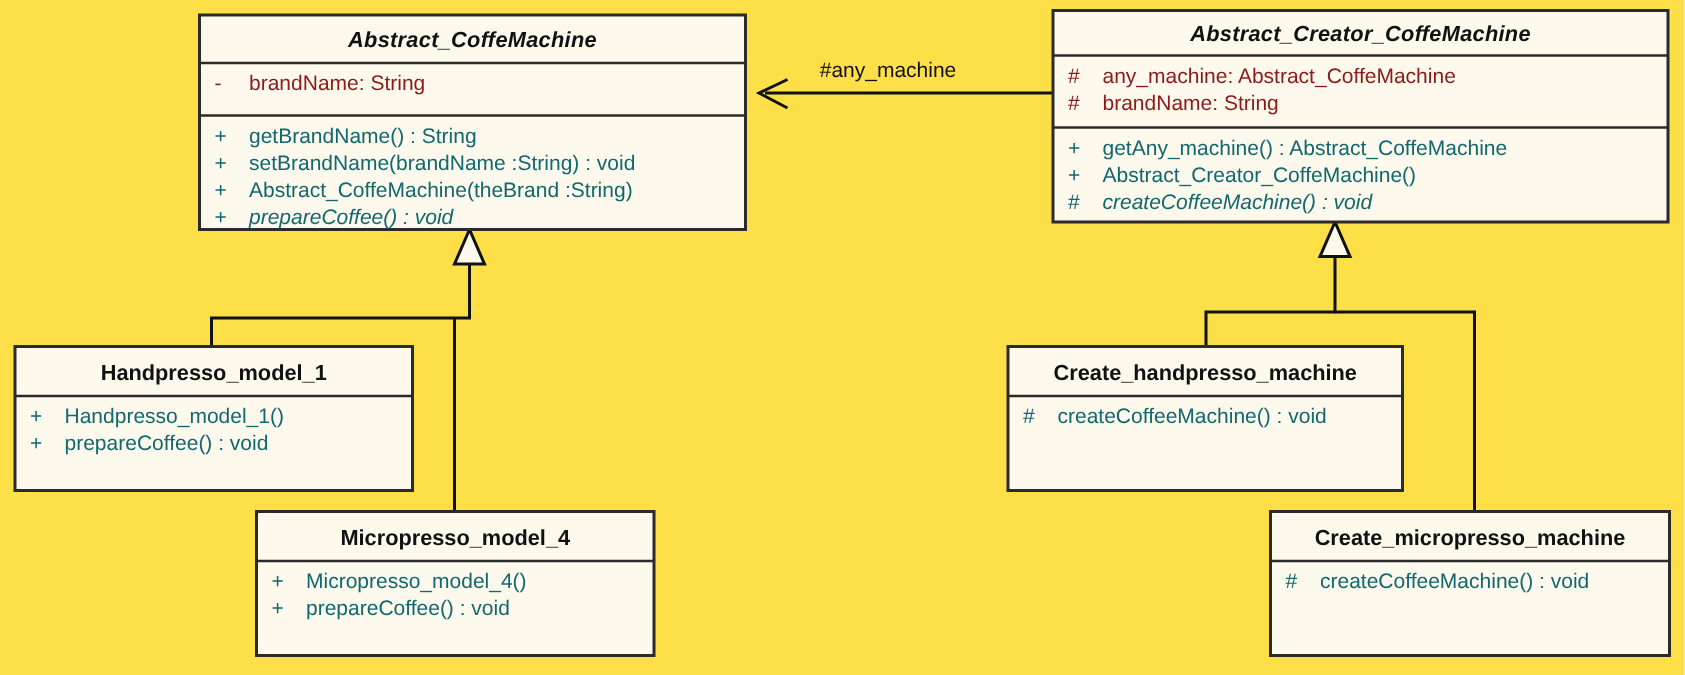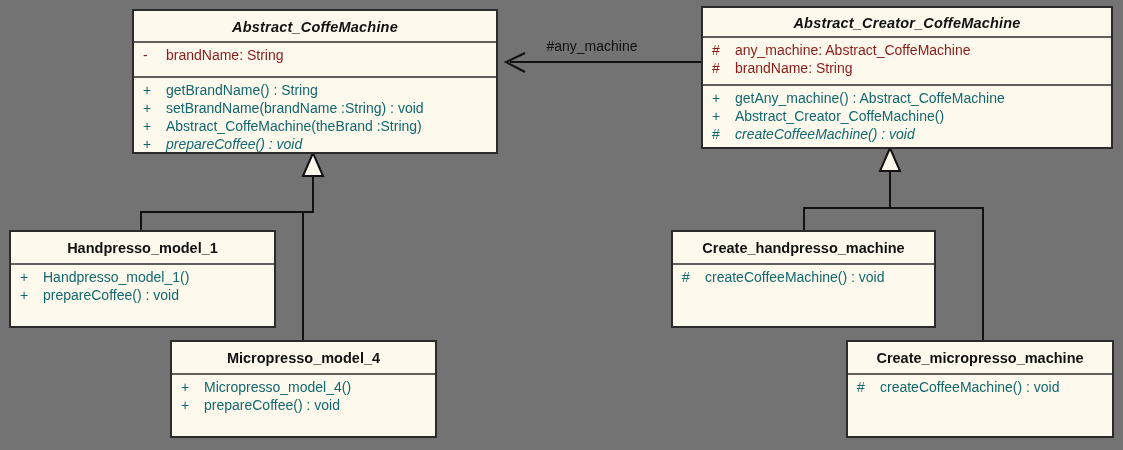--- a/index.html
+++ b/index.html
@@ -3,21 +3,21 @@
 <meta charset="utf-8">
 <title>UML Class Diagram</title>
 <style>
   html,body{margin:0;padding:0;}
   body{
     width:1123px;height:450px;
     background:#ffffff;
     font-family:"Liberation Sans", sans-serif;
     overflow:hidden;
   }
-  #diagram-root{position:relative;width:1123px;height:450px;background:#737373;}
+  #diagram-root{position:relative;width:1123px;height:450px;background:#fde047;}
   svg.canvas{position:absolute;left:0;top:0;width:1123px;height:450px;}
 
   .uml-box{ }
   .box-rect{ fill:#fdf9ec; stroke:#2b2b2b; stroke-width:2; }
   .sep-line{ stroke:#2b2b2b; stroke-width:1.6; }
 
   .cls-title{
     font-family:"Liberation Sans", sans-serif;
     font-weight:bold; font-size:14.5px; fill:#111111;
     text-anchor:middle; dominant-baseline:alphabetic;

